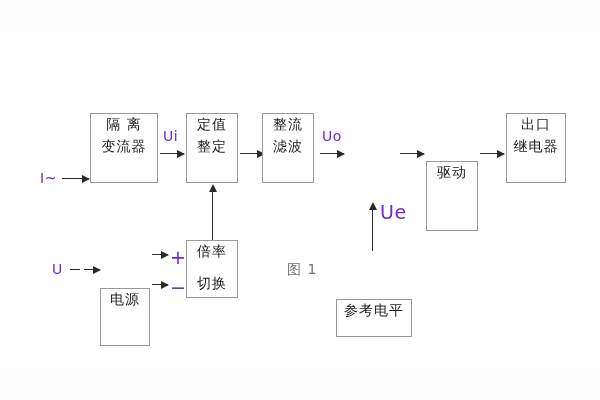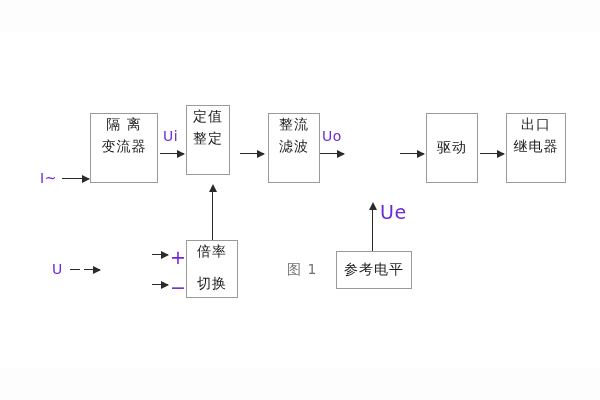--- a/index.html
+++ b/index.html
@@ -34,21 +34,21 @@
     align-items: center;
     color: #1b1b1b;
     font-size: 14px;
     line-height: 1.55;
     letter-spacing: 1px;
   }
   .box .ln {
     white-space: nowrap;
   }
   .box.single {
-    justify-content: center;
+    margin-top: 48px;
   }
   .label {
     position: absolute;
     color: #6d28d9;
     font-size: 14px;
     white-space: nowrap;
     letter-spacing: 0.5px;
   }
   .label.sm {
     font-size: 19px;
@@ -110,28 +110,28 @@
     <div class="arrow-h" style="left:62px; top:145px; width:27px;"></div>
 
     <div class="box" style="left:90px; top:80px; width:68px; height:70px;">
       <span class="ln">隔 离</span>
       <span class="ln">变流器</span>
     </div>
 
     <div class="label" style="left:163px; top:95px;">Ui</div>
     <div class="arrow-h" style="left:160px; top:120px; width:24px;"></div>
 
-    <div class="box" style="left:186px; top:72px; width:44px; height:70px;">
+    <div class="box" style="left:186px; top:80px; width:52px; height:70px;">
       <span class="ln">定值</span>
       <span class="ln">整定</span>
     </div>
 
     <div class="arrow-h" style="left:240px; top:120px; width:24px;"></div>
 
-    <div class="box" style="left:268px; top:80px; width:52px; height:70px;">
+    <div class="box" style="left:262px; top:80px; width:52px; height:70px;">
       <span class="ln">整流</span>
       <span class="ln">滤波</span>
     </div>
 
     <div class="label" style="left:322px; top:95px;text-align:right;">Uo</div>
     <div class="arrow-h" style="left:320px; top:120px; width:24px;"></div>
 
 
     <div class="arrow-h" style="left:400px; top:120px; width:24px;"></div>
 
@@ -144,20 +144,23 @@
     <div class="box" style="left:506px; top:80px; width:60px; height:70px;">
       <span class="ln">出口</span>
       <span class="ln">继电器</span>
     </div>
 
     <div class="label" style="left:52px; top:228px;">U</div>
 
     <div class="dash-seg" style="left:70px; top:236px; width:10px;"></div>
     <div class="arrow-h" style="left:84px; top:236px; width:16px;"></div>
 
+    <div class="box single" style="left:100px; top:207px; width:50px; height:58px;">
+      <span class="ln">电源</span>
+    </div>
 
     <div class="arrow-h" style="left:152px; top:221px; width:16px;"></div>
     <div class="label sm" style="left:170px; top:213px;">+12V</div>
 
     <div class="arrow-h" style="left:152px; top:251px; width:16px;"></div>
     <div class="label sm" style="left:170px; top:243px;">−12V</div>
 
     <div class="box" style="left:186px; top:207px; width:52px; height:58px;gap:10px;">
       <span class="ln">倍率</span>
       <span class="ln">切换</span>

